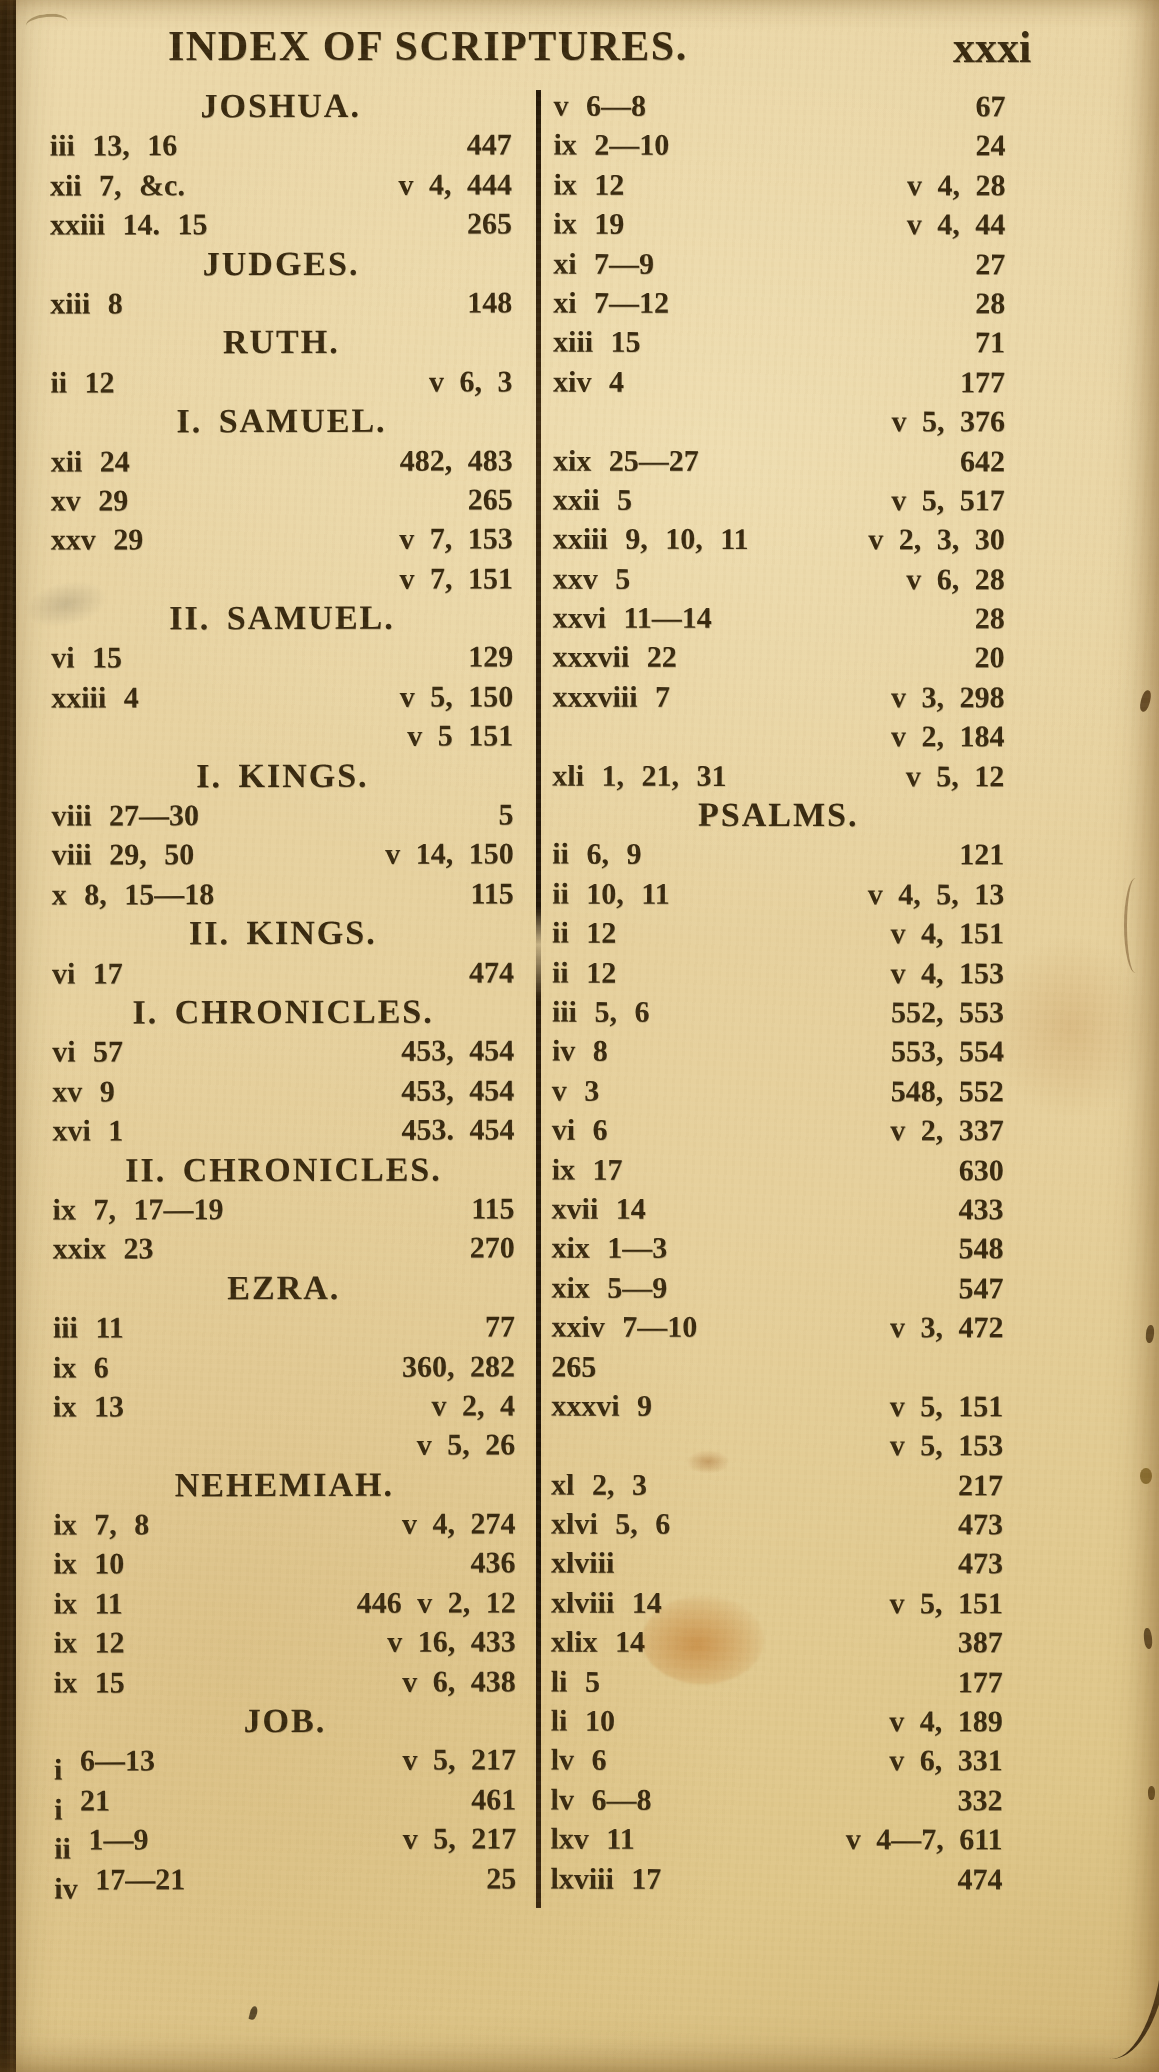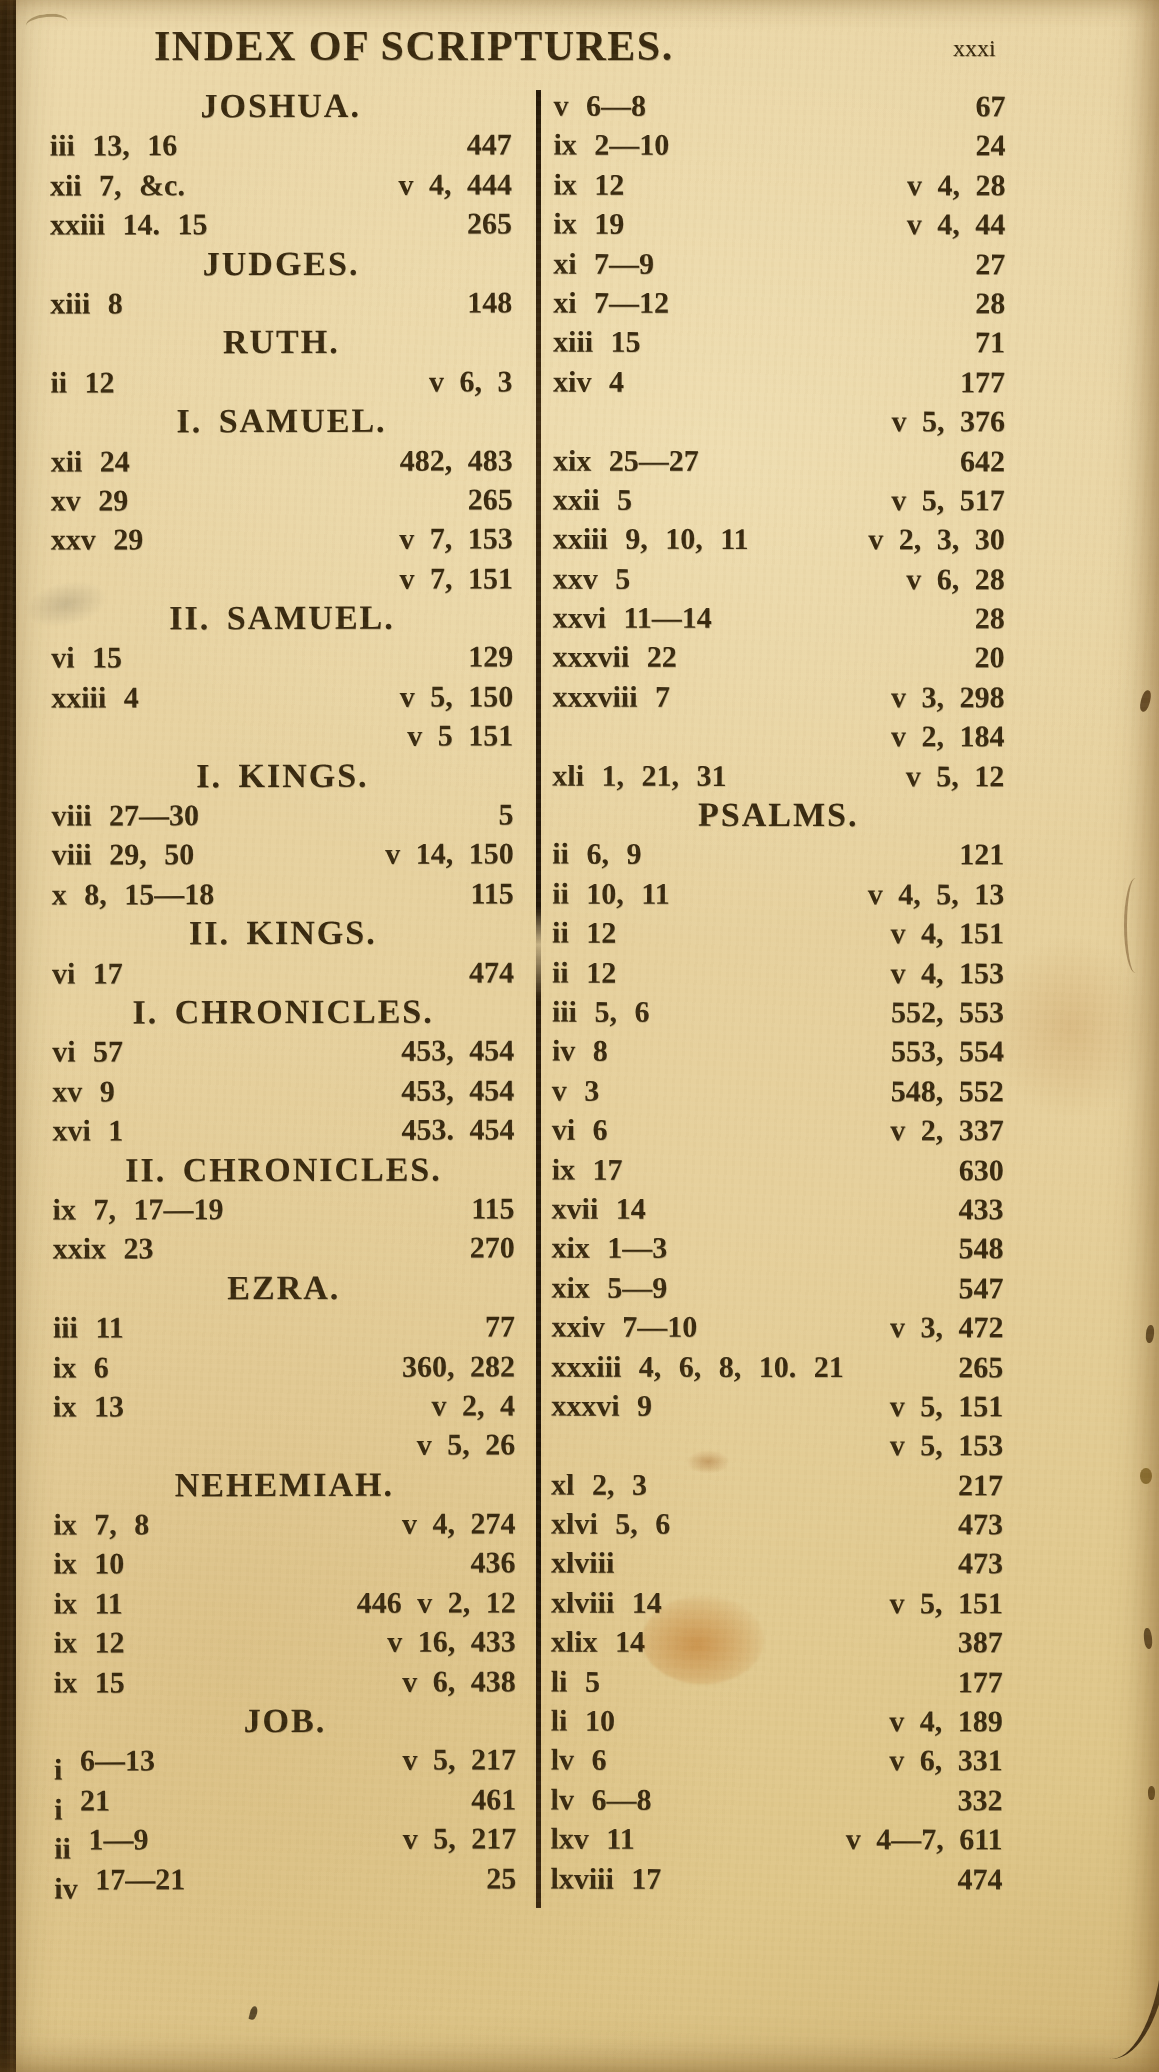--- a/index.html
+++ b/index.html
@@ -33,27 +33,27 @@
   }
   
   .gutter{
     position:absolute;left:0;top:0;width:16px;height:100%;
     background:
       linear-gradient(90deg,#1c1206 0 7px, rgba(42,28,13,.8) 7px 10px, rgba(72,52,26,.38) 10px 13px, transparent 13px),
       linear-gradient(180deg,#241808 0%,#140d04 18%,#2a1c0b 45%,#1a1106 72%,#30200d 100%);
   }
   header{position:absolute;top:22px;left:0;width:100%;height:52px;}
   .title{
-    position:absolute;left:154px;top:0;
+    position:absolute;left:168px;top:0;
     font-size:42px;font-weight:700;letter-spacing:1.5px;line-height:48px;
     text-shadow:.5px .8px 0 rgba(56,41,15,.35);
   }
   .folio{
     position:absolute;left:953px;top:4px;
-    font-size:24px;font-weight:400;line-height:44px;
+    font-size:44px;font-weight:700;line-height:44px;
     text-shadow:.5px .8px 0 rgba(56,41,15,.35);
     text-align:center;
   }
   .divider{
     position:absolute;left:536px;top:90px;width:5px;height:1818px;
     background:linear-gradient(180deg,#241808,#3d2b13 18%,#22170a 45%,#43301635 47%,#2c1e0c 50%,#1f1508 80%,#3a2811);
   }
   .col{
     position:absolute;top:86px;display:flex;flex-direction:column;
     text-shadow:.4px .7px 0 rgba(56,41,15,.30);
@@ -367,21 +367,20 @@
     </div>
     <div class="row entry">
       <span class="ref">xix 5—9</span>
       <span class="pages">547</span>
     </div>
     <div class="row entry">
       <span class="ref">xxiv 7—10</span>
       <span class="pages">v 3, 472</span>
     </div>
     <div class="row entry">
-      <span class="ref">xxxiii 4, 6, 8, 10. 21</span>
       <span class="pages">265</span>
     </div>
     <div class="row entry">
       <span class="ref">xxxvi 9</span>
       <span class="pages">v 5, 151</span>
     </div>
     <div class="row entry">
       <span class="ref"></span>
       <span class="pages">v 5, 153</span>
     </div>

